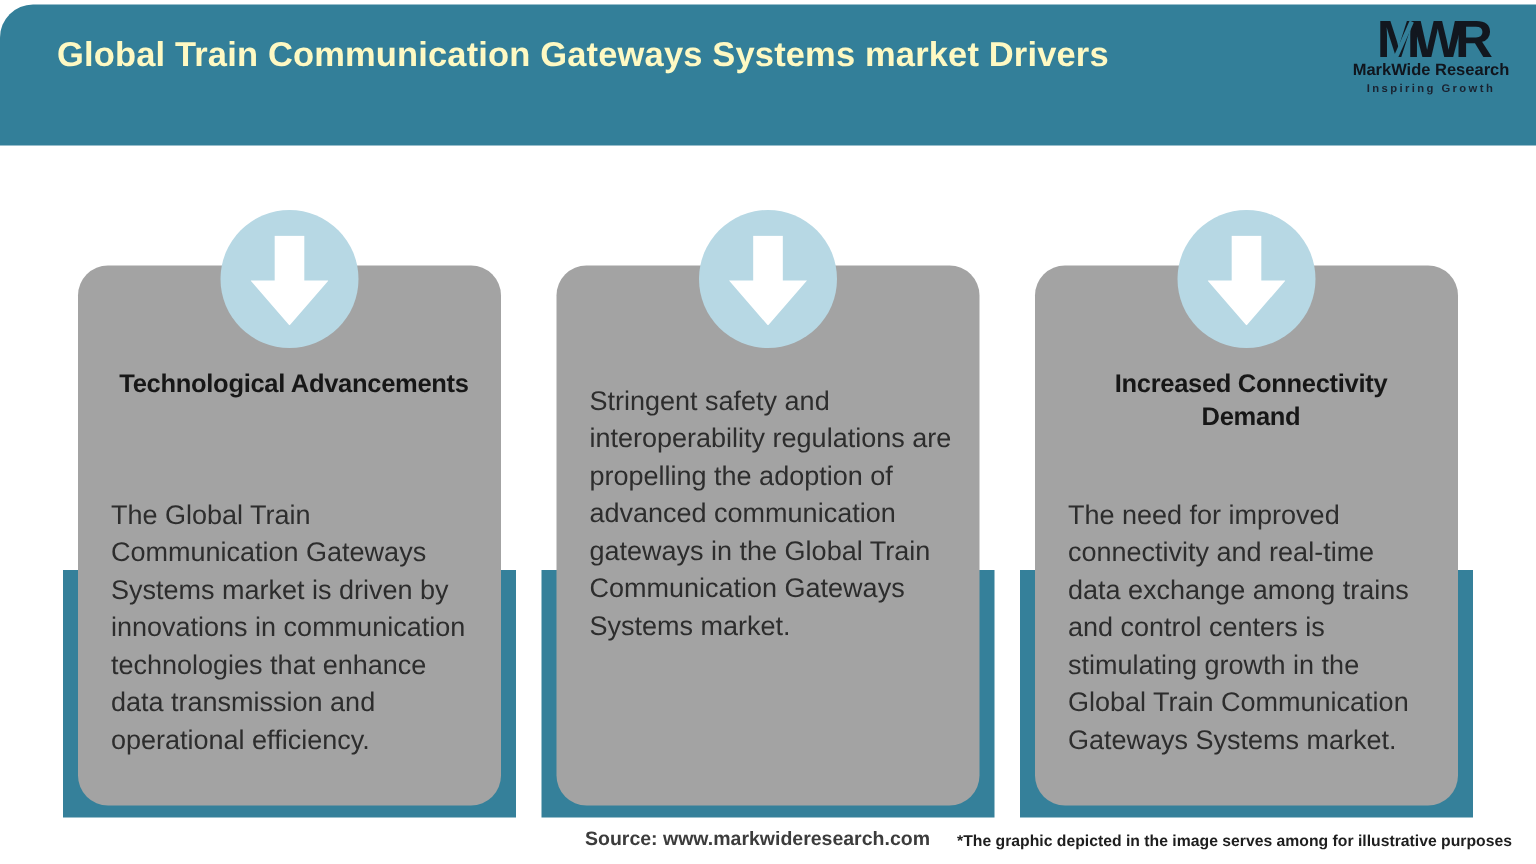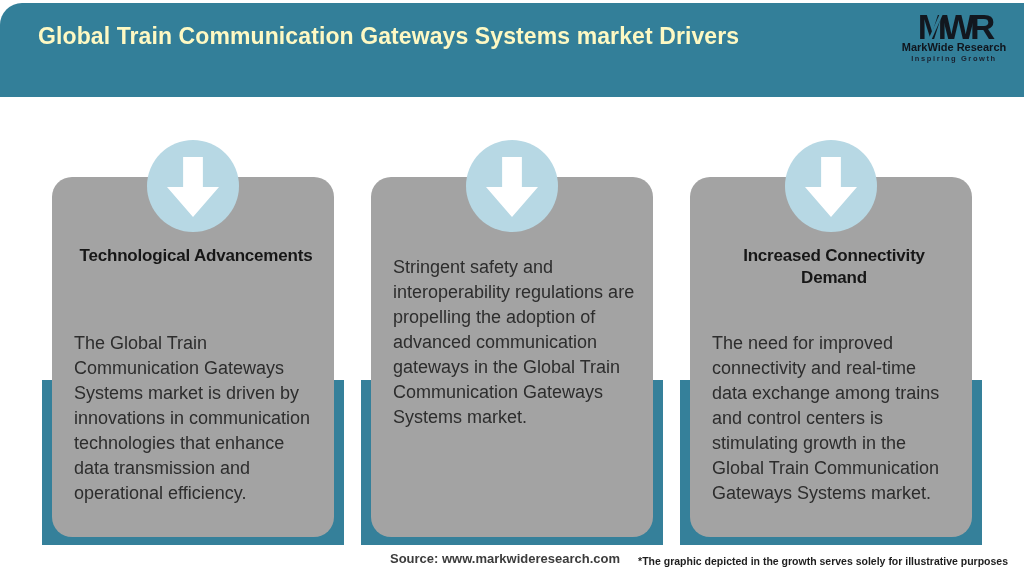--- a/index.html
+++ b/index.html
@@ -202,15 +202,15 @@
         <p class="card-desc">The need for improved connectivity and real-time data exchange among trains and control centers is stimulating growth in the Global Train Communication Gateways Systems market.</p>
       </div>
       <div class="circle">
         <div class="arrow-down"></div>
       </div>
     </section>
 
   </div>
 
   <div class="source-line">Source: www.markwideresearch.com</div>
-  <div class="disclaimer">*The graphic depicted in the growth serves solely for illustrative purposes</div>
+  <div class="disclaimer">*The graphic depicted in the image serves among for illustrative purposes</div>
 
 </div>
 
 </body></html>

